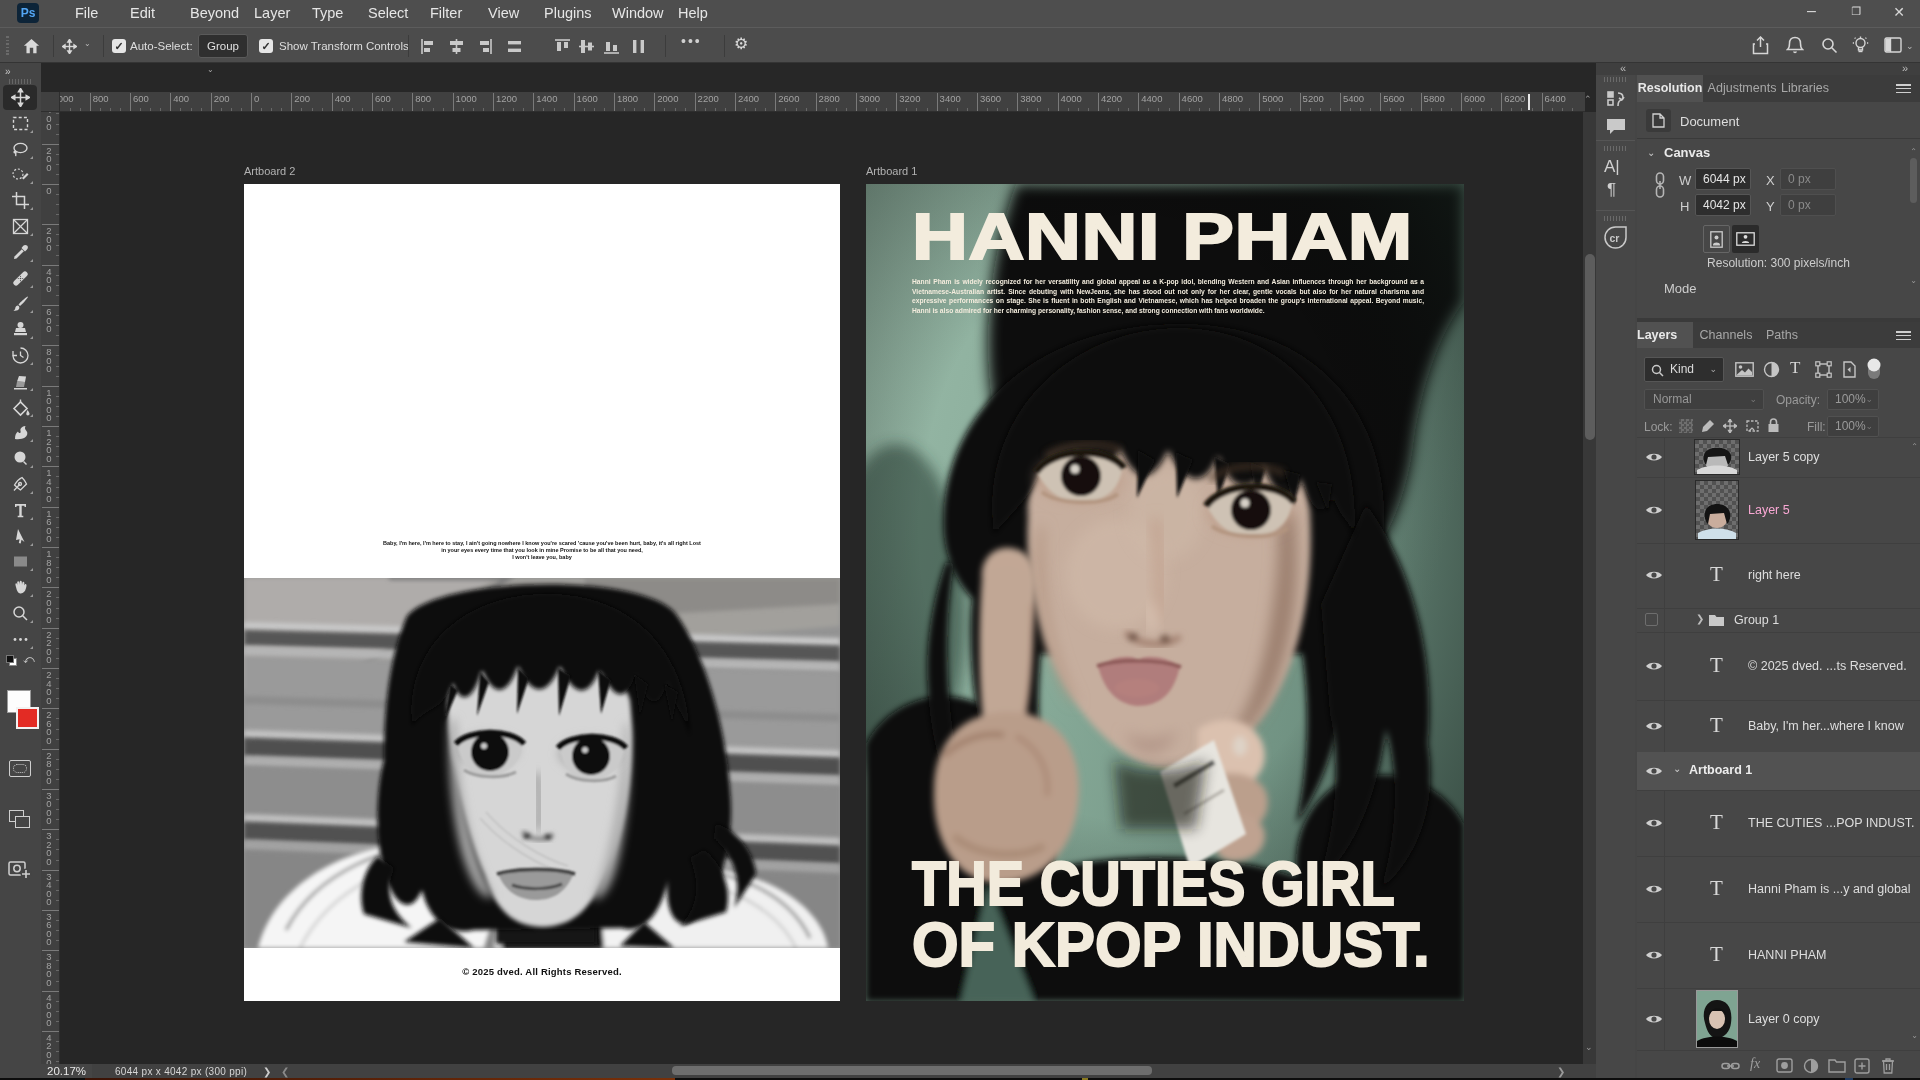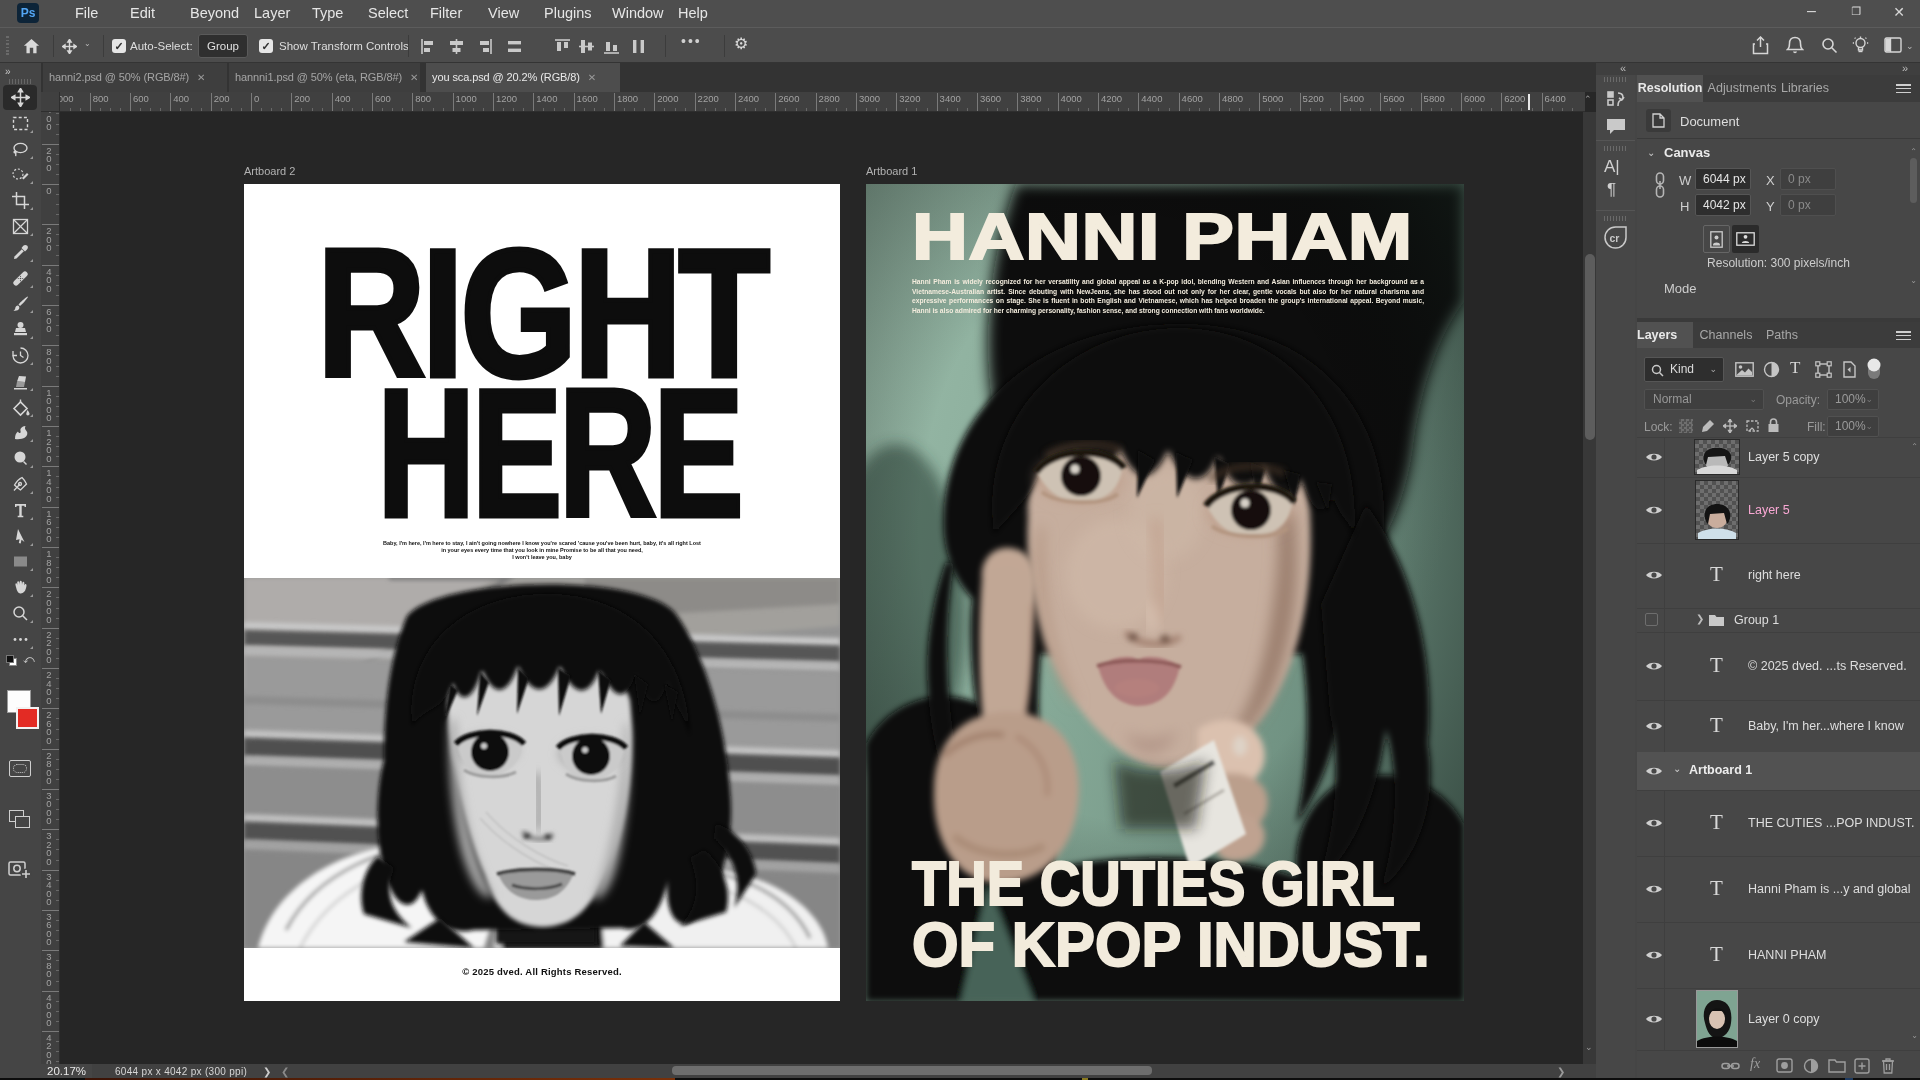--- a/index.html
+++ b/index.html
@@ -351,25 +351,20 @@
       <div style="position:absolute;left:9px;top:747px;width:15px;height:12px;border:1.5px solid #cfcfcf"></div>
       <div style="position:absolute;left:15px;top:753px;width:15px;height:12px;border:1.5px solid #cfcfcf;background:#454545"></div>
       <svg style="position:absolute;left:8px;top:795px" width="25" height="23" viewBox="0 0 25 23">
         <g fill="#cfcfcf">
           <rect x="1" y="4" width="16" height="13" rx="1.5" fill="none" stroke="#cfcfcf" stroke-width="1.5"></rect>
           <circle cx="9" cy="10.5" r="3.2" fill="none" stroke="#cfcfcf" stroke-width="1.5"></circle>
           <circle cx="18" cy="16" r="5.5" fill="#454545"></circle>
           <path d="M18 12 V20 M14 16 H22" stroke="#cfcfcf" stroke-width="1.6"></path>
         </g>
       </svg>
-</div>
-<div id="tabstrip" class="abs">
-  <div class="dtab" style="left:2px;width:184px">hanni2.psd @ 50% (RGB/8#) <span class="x">✕</span></div>
-  <div class="dtab" style="left:188px;width:191px">hannni1.psd @ 50% (eta, RGB/8#) <span class="x">✕</span></div>
-  <div class="dtab active" style="left:385px;width:194px">you sca.psd @ 20.2% (RGB/8) <span class="x">✕</span></div>
 </div>
 <div id="corner" class="abs"></div>
 <div id="hruler" class="abs">
       <div style="position:absolute;left:0;top:0;width:1525px;height:20px">
         <div class="hlab" style="left:-7.6px">1000</div>
         <div class="hstick" style="left:-0.6px"></div>
         <div class="hstick" style="left:9.5px"></div>
         <div class="hstick" style="left:19.6px"></div>
         <div class="htick" style="left:29.7px"></div>
         <div class="hlab" style="left:32.7px">800</div>
@@ -791,25 +786,20 @@
         <div class="vstick" style="top:929.0px"></div>
         <div class="vstick" style="top:939.1px"></div>
         <div class="vstick" style="top:949.2px"></div>
       </div>
     </div>
 <div id="canvas" class="abs">
   <div class="abname" style="left:184px;top:53px">Artboard 2</div>
   <div class="abname" style="left:806px;top:53px">Artboard 1</div>
 
 <div id="artboard2" class="abs" style="left:184px;top:72px;width:596px;height:817px;background:#ffffff;overflow:hidden">
-  <div id="bigtitle" class="abs" style="left:0;top:59px;width:596px;text-align:center;font-weight:bold;color:#0d0d0d;
-     font-size:182px;line-height:140px;letter-spacing:-4px;-webkit-text-stroke:5px #0d0d0d">
-     <div style="transform:scaleX(0.823);transform-origin:center">RIGHT</div>
-     <div style="transform:translateX(17px) scaleX(0.741);transform-origin:center">HERE</div>
-        </div>
   <div class="abs" style="left:98px;top:356px;width:400px;text-align:center;font-weight:bold;color:#111;
      font-size:5.5px;line-height:1.3">Baby, I'm here, I'm here to stay, I ain't going nowhere I know you're scared 'cause you've been hurt, baby, it's all right Lost<br>in your eyes every time that you look in mine Promise to be all that you need,<br>I won't leave you, baby</div>
 
 <svg class="abs" style="left:0;top:394px" width="596" height="370" viewBox="0 0 596 370">
 <defs>
   <filter id="soft1" x="-30%" y="-30%" width="160%" height="160%">
               <feGaussianBlur stdDeviation="5"></feGaussianBlur>
             </filter>
   <filter id="soft2" x="-30%" y="-30%" width="160%" height="160%">
               <feGaussianBlur stdDeviation="2.2"></feGaussianBlur>

